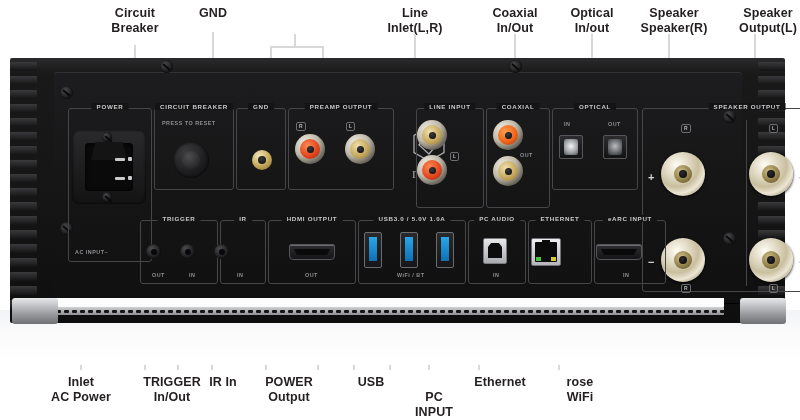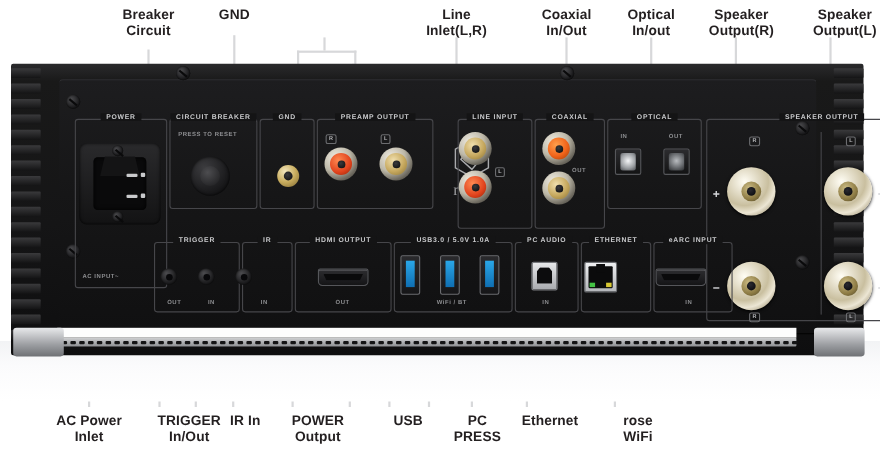--- a/index.html
+++ b/index.html
@@ -139,70 +139,70 @@
      background:linear-gradient(180deg,#cfd0d2,#8e9093);border-radius:1px;}
   .vent .slot{position:absolute;top:2.5px;width:5px;height:3px;background:#141415;border-radius:1px;}
   .whiteband{position:absolute;left:52px;top:243px;width:672px;height:9px;background:#fdfdfd;}
   .foot{position:absolute;top:243px;width:46px;height:26px;border-radius:3px;
      background:linear-gradient(180deg,#e8e9eb,#9b9da1 60%,#6f7175);}
 </style>
 </head>
 <body>
 
 <div class="callout" style="left:90px;top:6px;width:90px;">
+  <div>Circuit</div>
   <div>Breaker</div>
-  <div>Circuit</div>
 </div>
 <div class="callout" style="left:183px;top:6px;width:60px;">
   <div>GND</div>
 </div>
 <div class="callout" style="left:243px;top:6px;width:112px;">
 </div>
 <div class="callout" style="left:362px;top:6px;width:106px;">
   <div>Line</div>
   <div>Inlet(L,R)</div>
 </div>
 <div class="callout" style="left:476px;top:6px;width:78px;">
   <div>Coaxial</div>
   <div>In/Out</div>
 </div>
 <div class="callout" style="left:554px;top:6px;width:76px;">
   <div>Optical</div>
   <div>In/out</div>
 </div>
 <div class="callout" style="left:628px;top:6px;width:92px;">
   <div>Speaker</div>
-  <div>Output(R)</div>
+  <div>Speaker(R)</div>
 </div>
 <div class="callout" style="left:722px;top:6px;width:92px;">
   <div>Speaker</div>
   <div>Output(L)</div>
 </div>
 
 <div class="callout" style="left:36px;top:375px;width:90px;">
+  <div>Inlet</div>
   <div>AC Power</div>
-  <div>Inlet</div>
 </div>
 <div class="callout" style="left:128px;top:375px;width:88px;">
   <div>TRIGGER</div>
   <div>In/Out</div>
 </div>
 <div class="callout" style="left:194px;top:375px;width:58px;">
   <div>IR In</div>
 </div>
 <div class="callout" style="left:250px;top:375px;width:78px;">
   <div>POWER</div>
   <div>Output</div>
 </div>
 <div class="callout" style="left:339px;top:375px;width:64px;">
   <div>USB</div>
 </div>
-<div class="callout" style="left:404px;top:375px;width:60px;">
+<div class="callout" style="left:404px;top:390px;width:60px;">
   <div>PC</div>
-  <div>PRESS</div>
+  <div>INPUT</div>
 </div>
 <div class="callout" style="left:460px;top:375px;width:80px;">
   <div>Ethernet</div>
 </div>
 <div class="callout" style="left:546px;top:375px;width:68px;">
   <div>rose</div>
   <div>WiFi</div>
 </div>
 
 <div class="lead v" style="left:134px;top:45px;height:118px;"></div>

